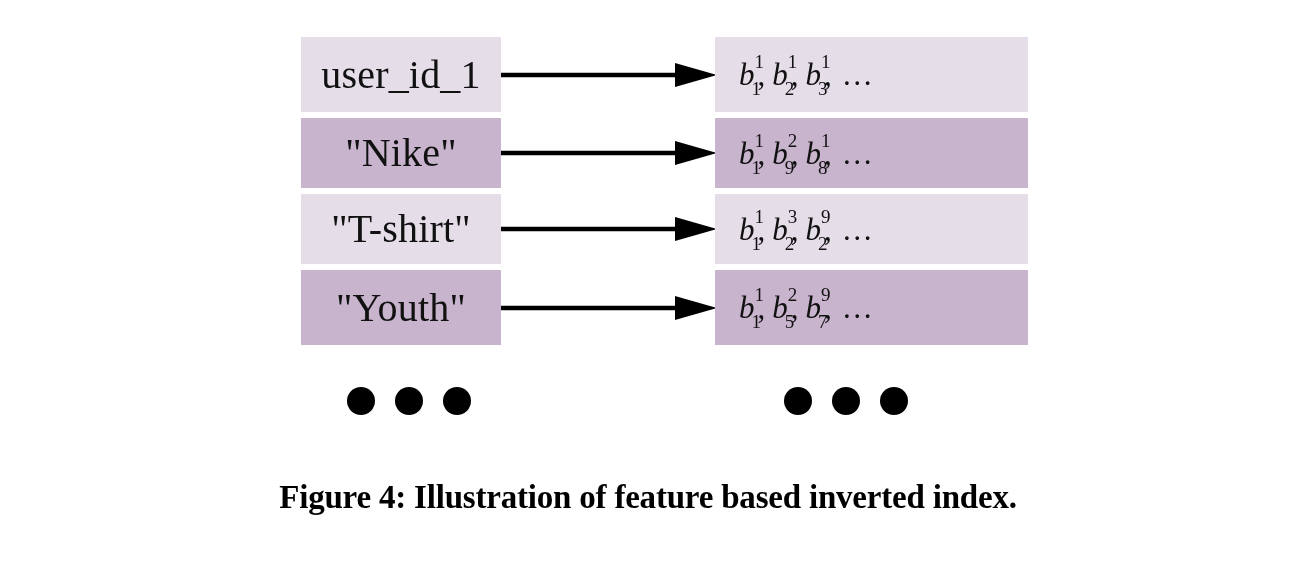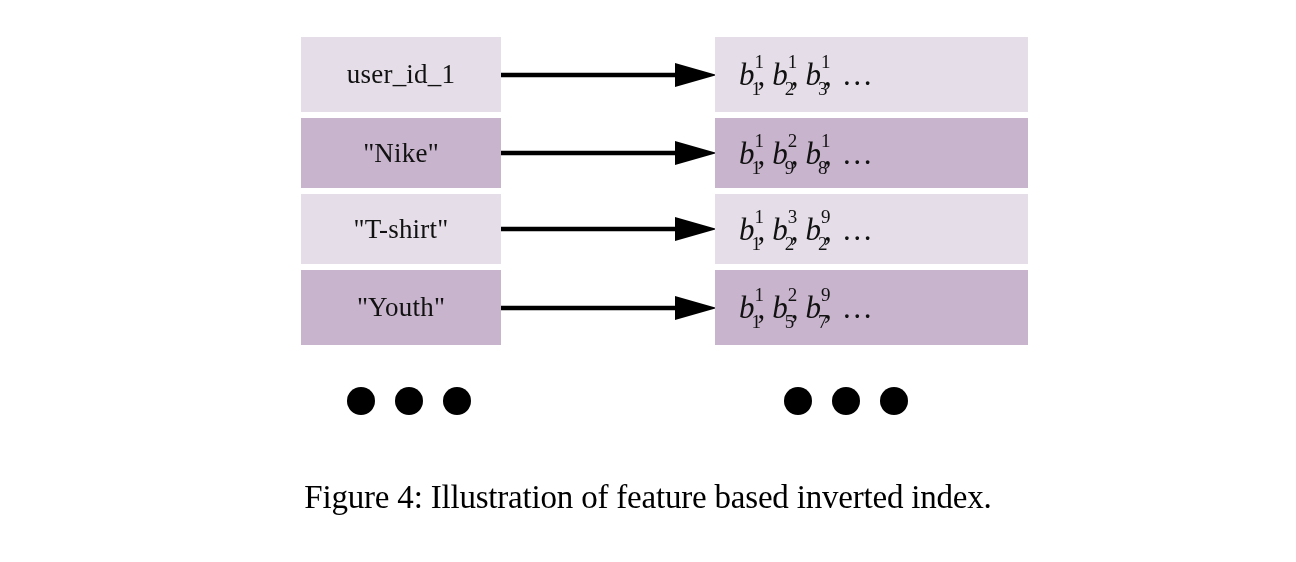--- a/index.html
+++ b/index.html
@@ -46,21 +46,21 @@
     left: 715px;
     width: 313px;
     justify-content: flex-start;
     padding-left: 24px;
   }
 
   .tone-light { background: #e5dee9; }
   .tone-dark  { background: #c8b4cd; }
 
   .key-label {
-    font-size: 27px;
+    font-size: 40px;
     line-height: 1;
     color: #111111;
     white-space: nowrap;
     letter-spacing: 0.2px;
   }
 
   
   .posting {
     font-size: 31px;
     line-height: 1;
@@ -125,21 +125,21 @@
   }
 
   
   .caption {
     position: absolute;
     left: 0;
     top: 479px;
     width: 1296px;
     text-align: center;
     font-family: "Liberation Serif", "DejaVu Serif", serif;
-    font-weight: normal;
+    font-weight: bold;
     font-size: 33px;
     color: #000000;
     letter-spacing: -0.2px;
   }
 </style>
 </head>
 <body>
 
 <div id="figure">
 

